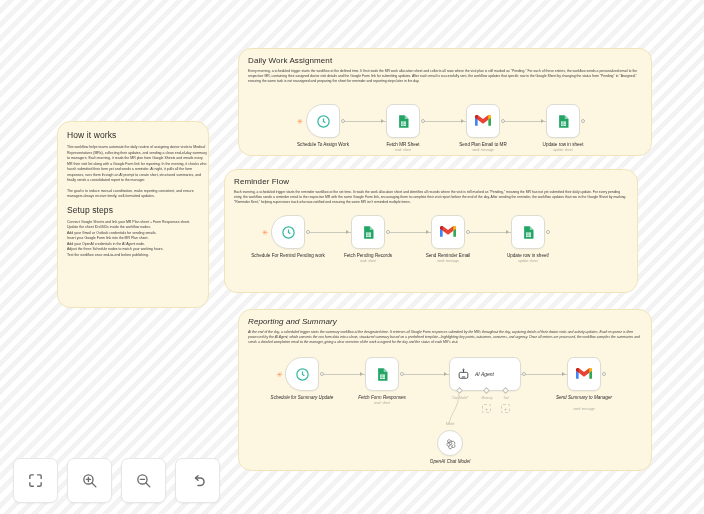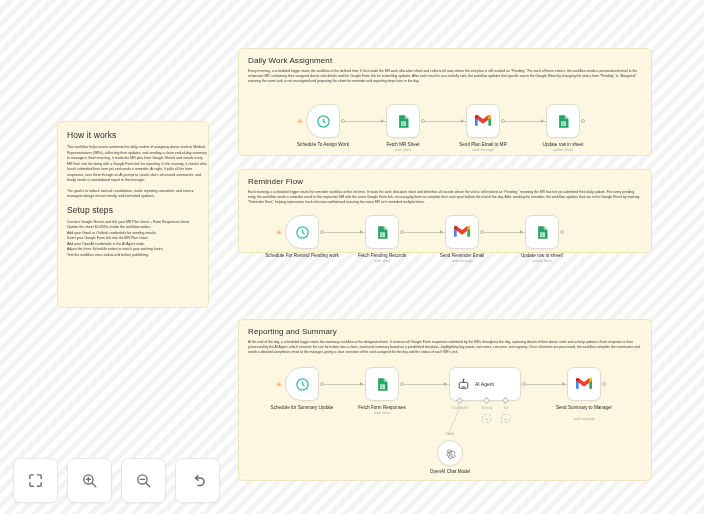--- a/index.html
+++ b/index.html
@@ -22,21 +22,21 @@
       #ffffff 0px, #ffffff 5px,
       #f3f3f3 5px, #f3f3f3 10px
     );
   }
 
   
   .sticky {
     position: absolute;
     background: #fdf6e0;
     border: 1px solid #f0e4bd;
-    border-radius: 5px;
+    border-radius: 13px;
   }
 
   .sticky-title {
     font-size: 9.5px;
     font-weight: 400;
     color: #2b2b2b;
     letter-spacing: 0.1px;
   }
 
   .sticky-body {
@@ -60,22 +60,22 @@
   .docs-sub {
     font-size: 8.5px; color: #2b2b2b; margin-top: 4px;
   }
   .docs-steps {
     font-size: 3.5px; line-height: 1.58; color: #3c3c3c; margin-top: 5px;
   }
   .docs-steps div { white-space: nowrap; overflow: hidden; }
 
   
   #note-daily    { left: 238px; top: 48px;  width: 414px; height: 108px; }
-  #note-reminder { left: 238px; top: 169px; width: 414px; height: 84px; }
-  #note-report   { left: 238px; top: 319px; width: 414px; height: 162px; }
+  #note-reminder { left: 224px; top: 169px; width: 414px; height: 124px; }
+  #note-report   { left: 238px; top: 309px; width: 414px; height: 162px; font-style: italic; }
 
   .flow-head { padding: 7px 9px 0 9px; }
   .flow-head .sticky-title { font-size: 8px; margin-bottom: 4px; }
   .flow-head .sticky-body  { font-size: 3.4px; line-height: 1.5; }
 
   
   .node-row { position: absolute; left: 0; top: 0; width: 100%; height: 100%; }
 
   .node {
     position: absolute;

